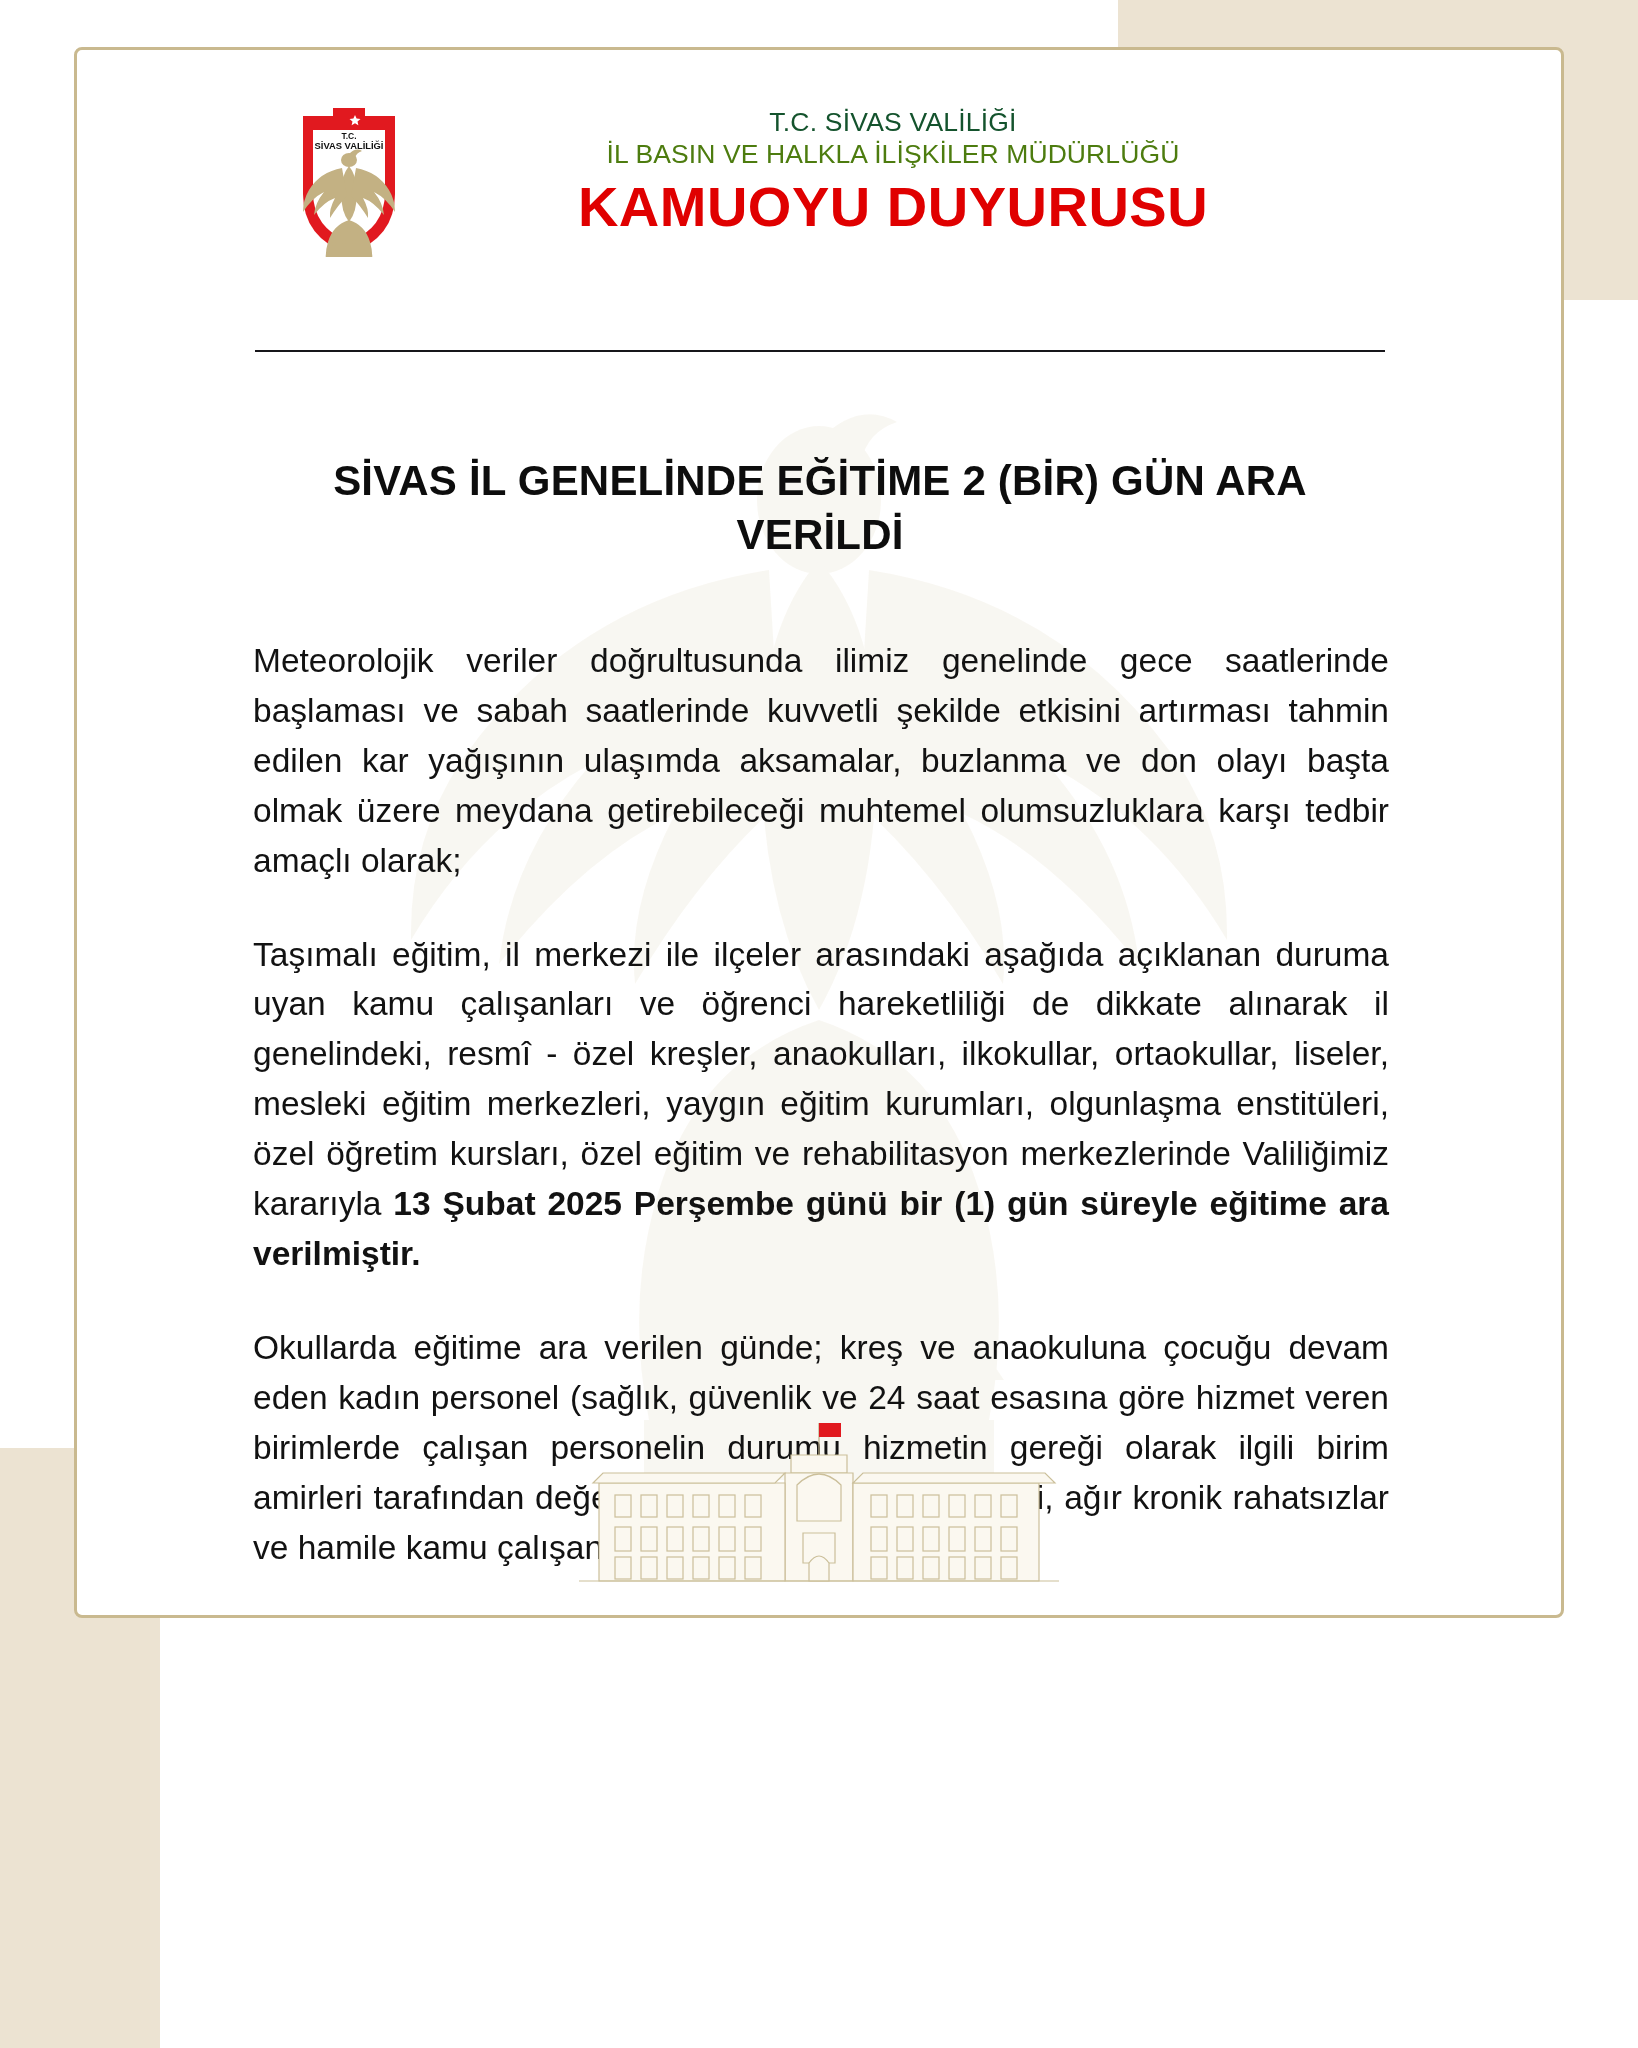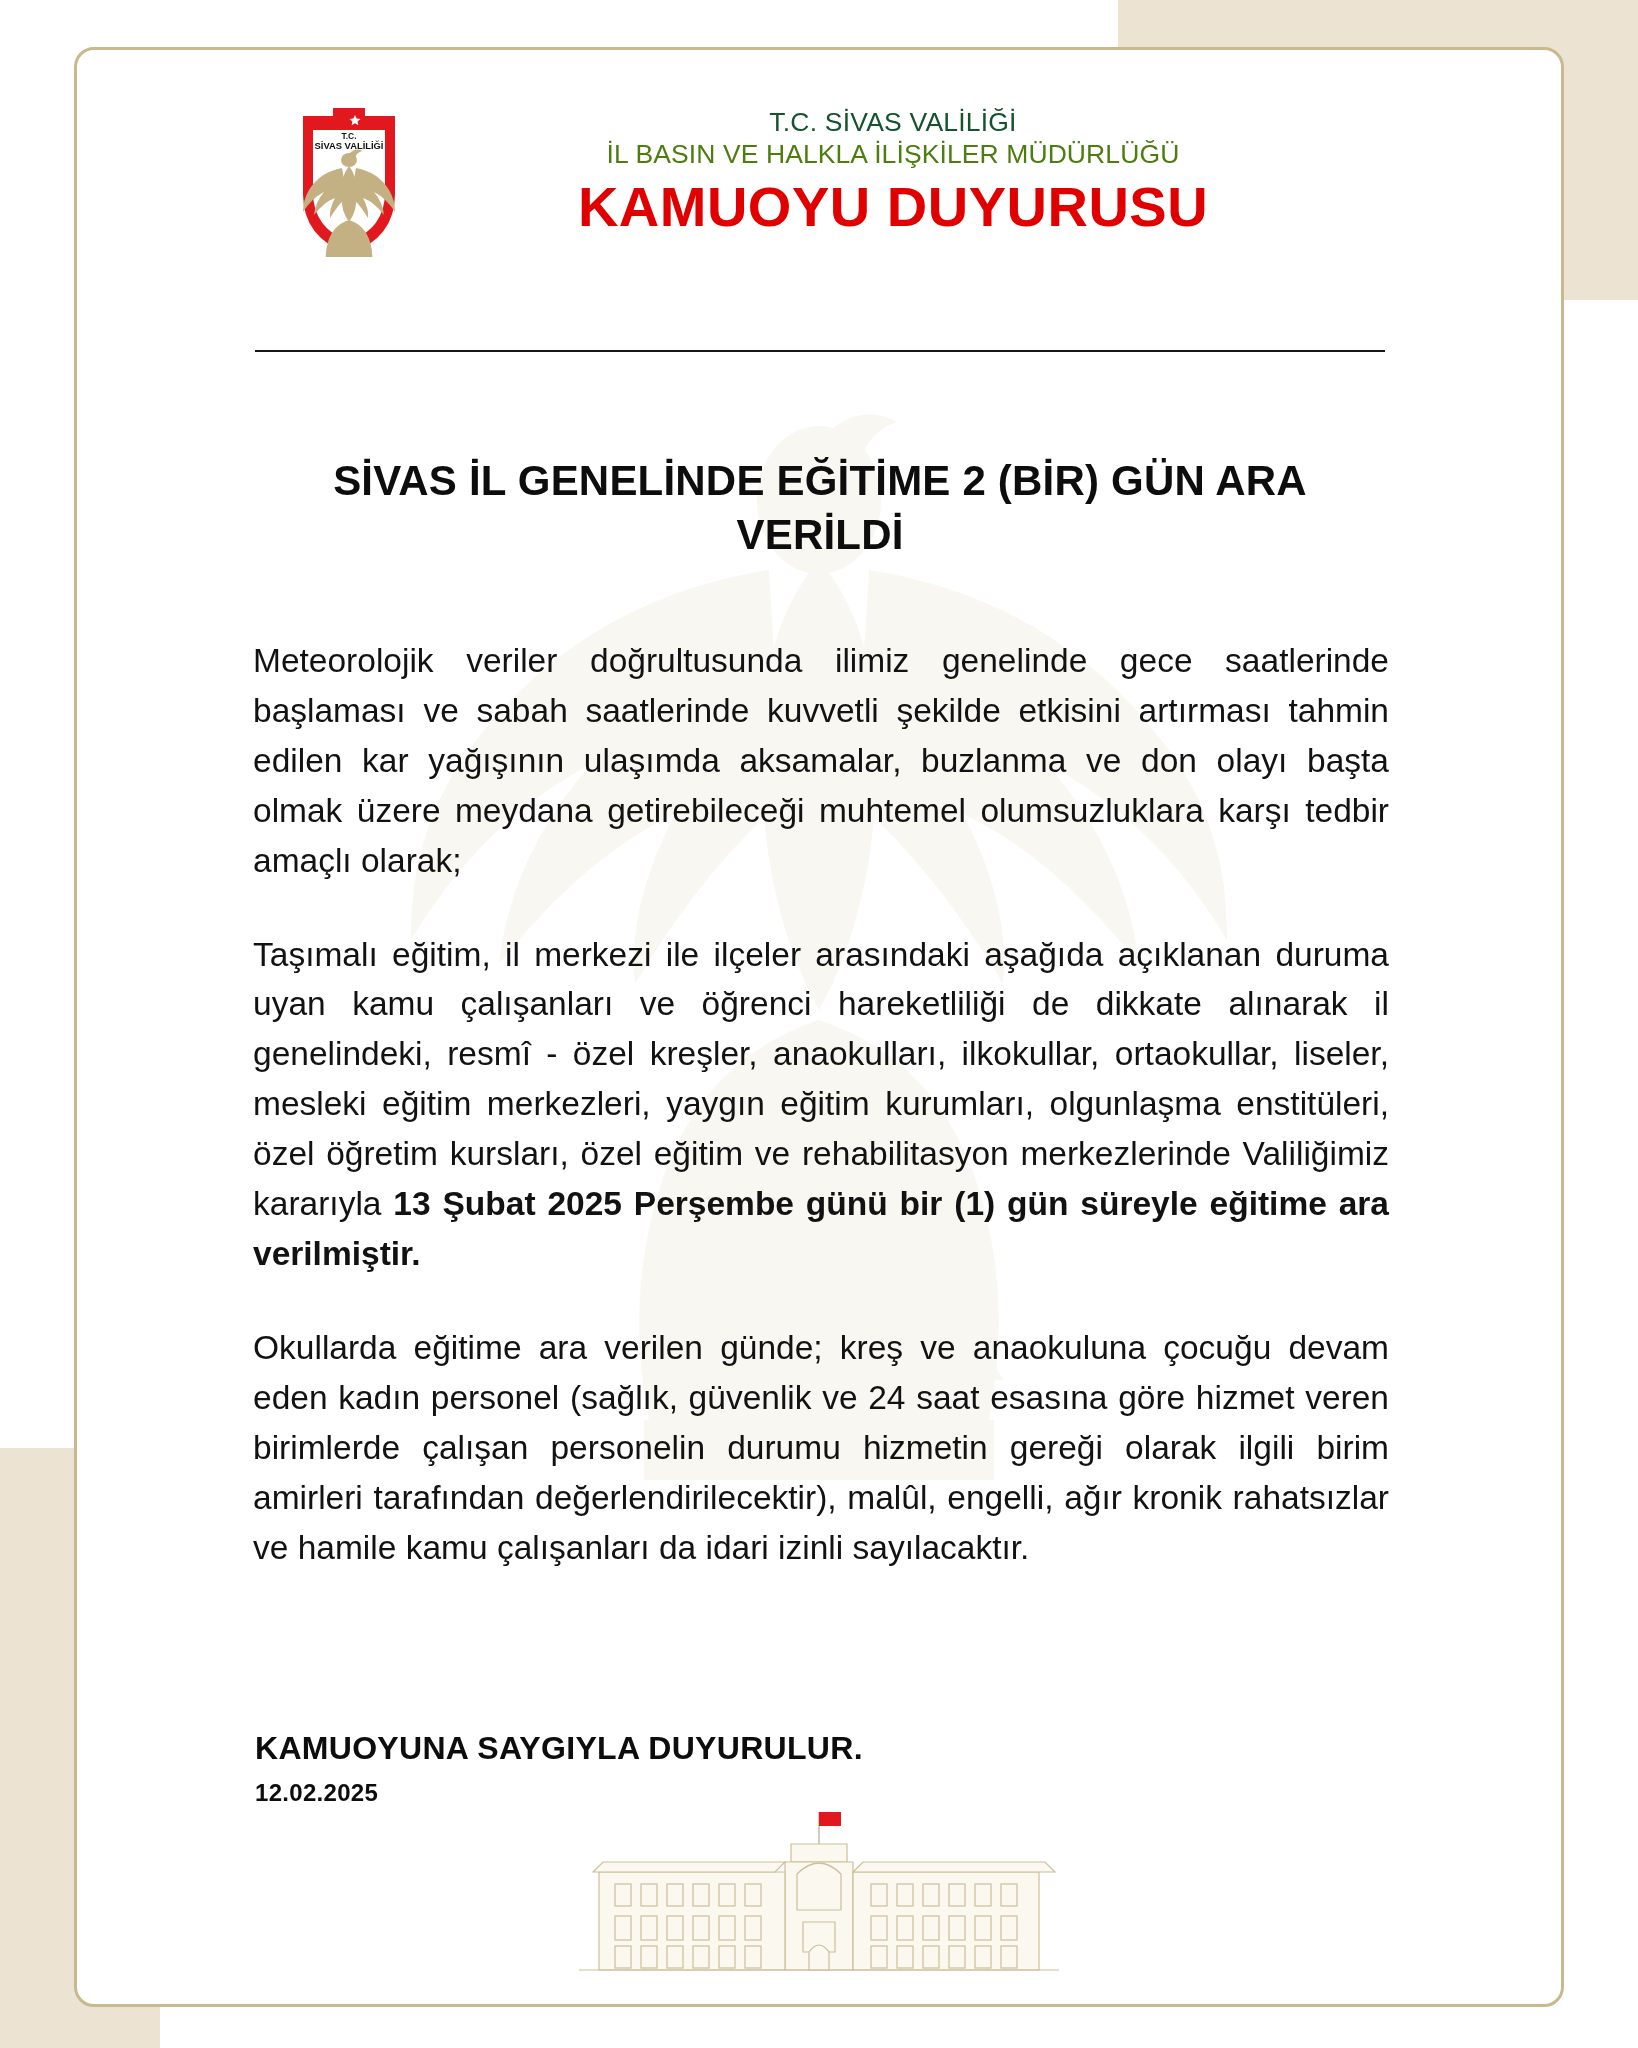--- a/index.html
+++ b/index.html
@@ -20,24 +20,24 @@
   #deco-bottom-left{
     position:absolute;left:0;bottom:0;
     width:160px;height:600px;
     background:#ece3d2;
   }
 
   
   #page-frame{
     position:absolute;
     left:74px;top:47px;
-    width:1490px;height:1960px;
+    width:1490px;height:1571px;
     background:#ffffff;
     border:3px solid #c9b98f;
-    border-radius:20px;
+    border-radius:8px;
     box-sizing:border-box;
     overflow:hidden;
   }
 
   
   #watermark{
     position:absolute;
     left:50%;top:330px;
     transform:translateX(-50%);
     width:1010px;height:1200px;

